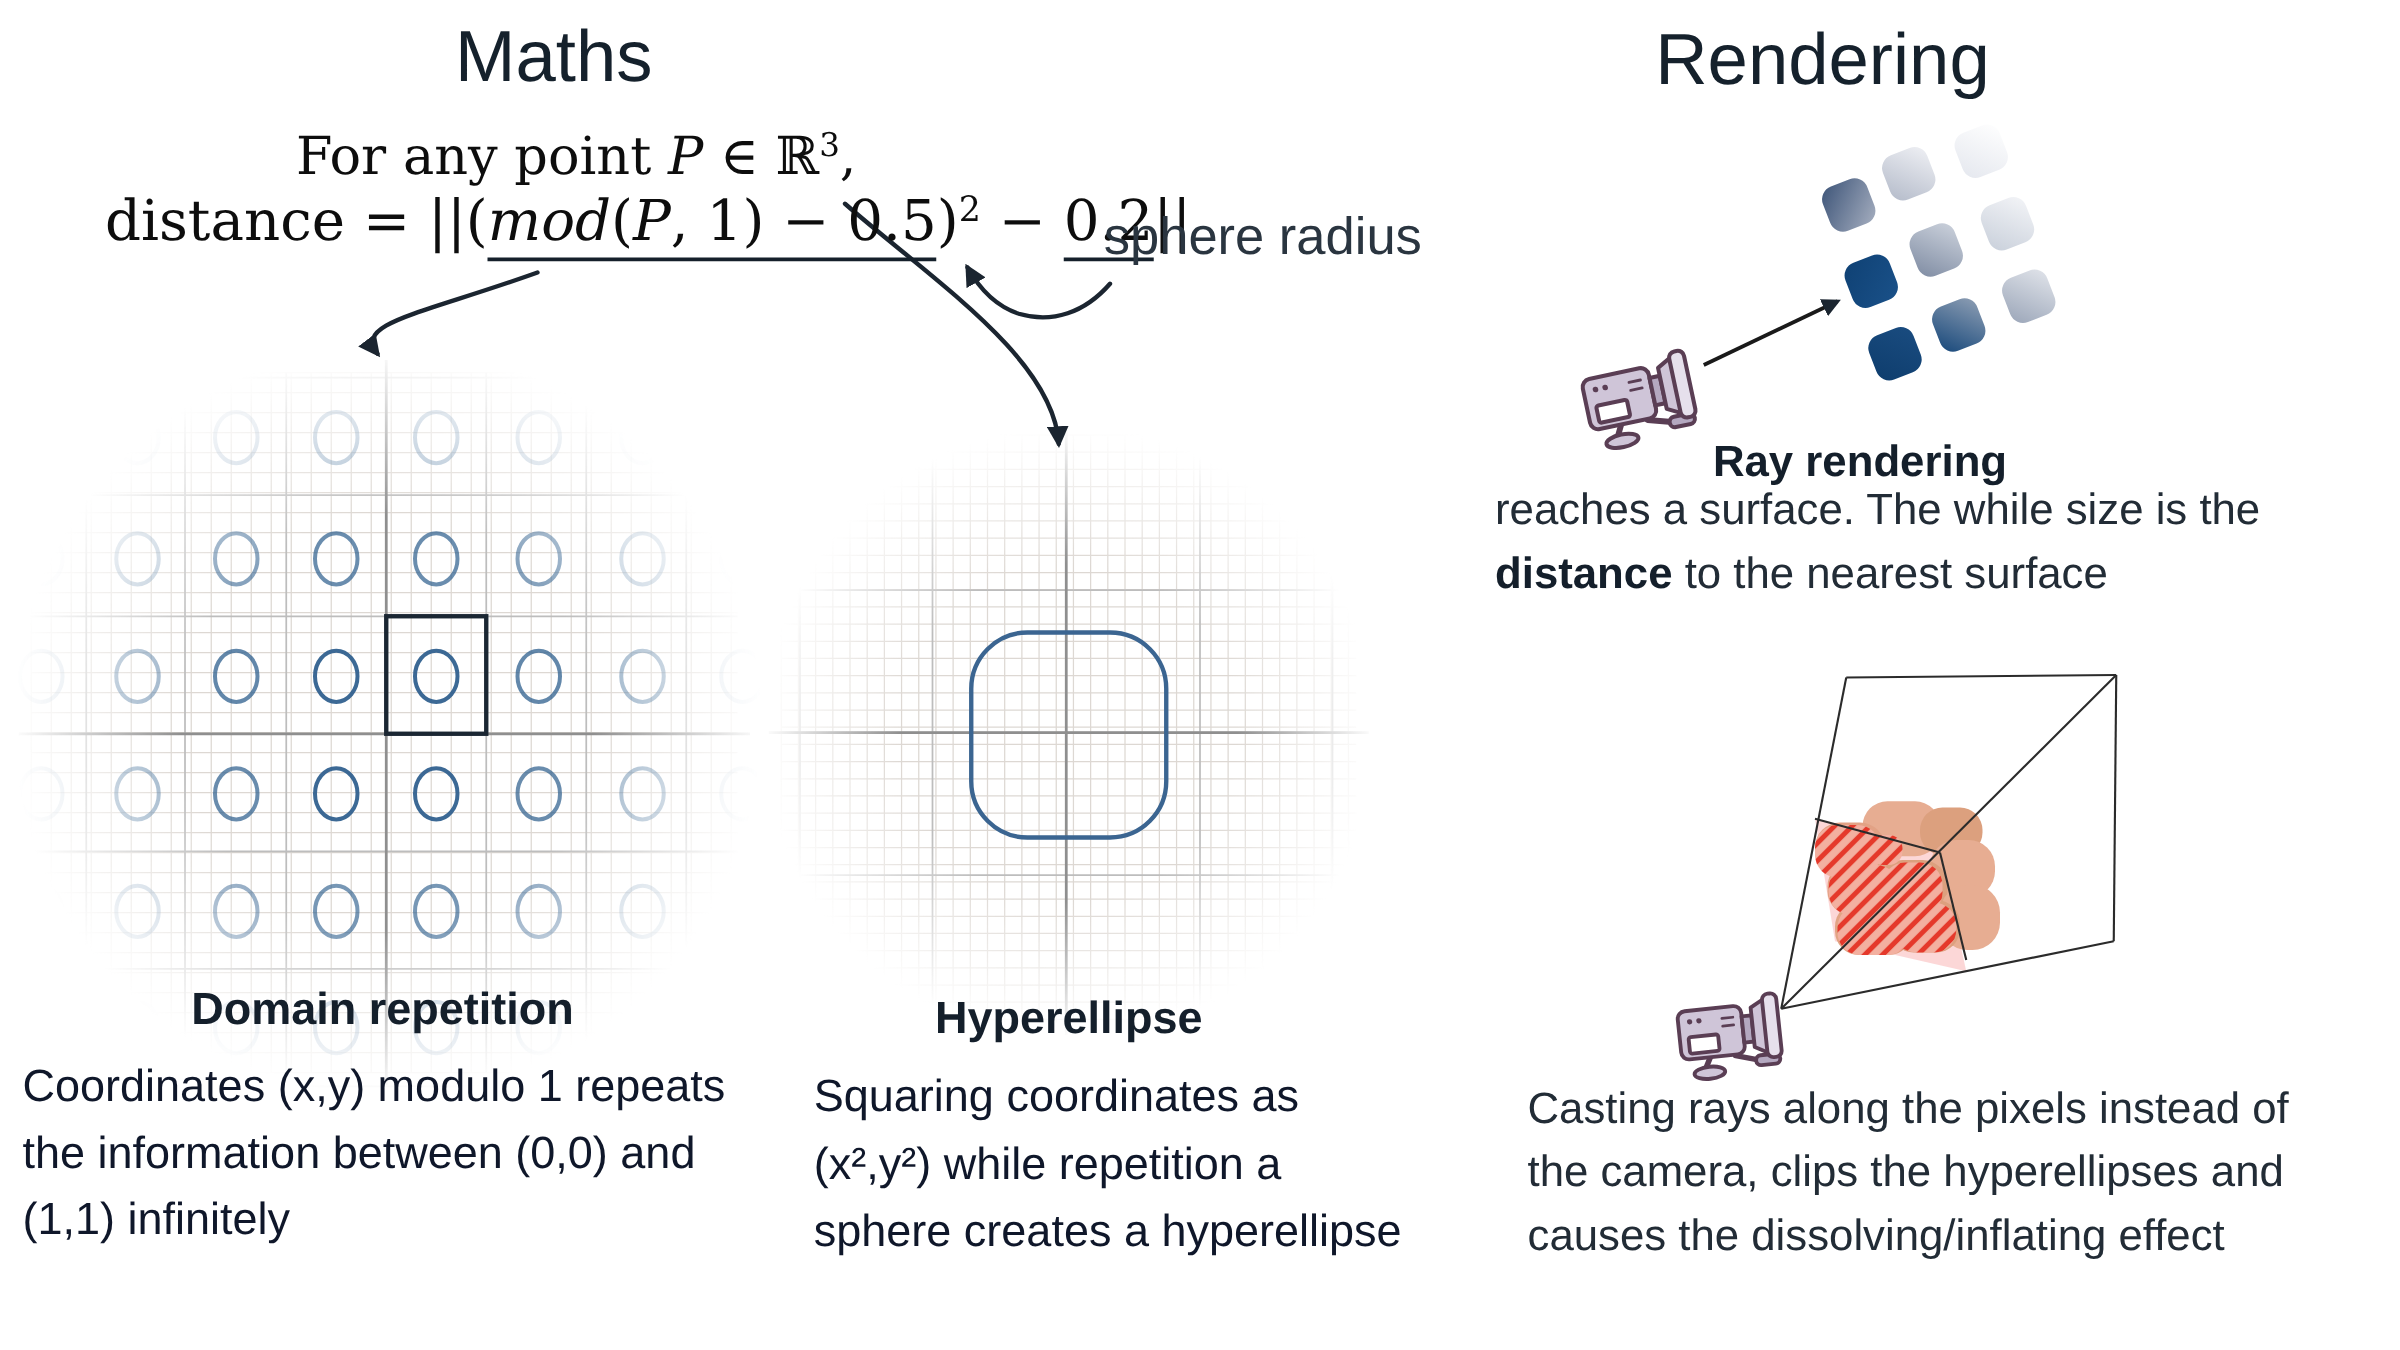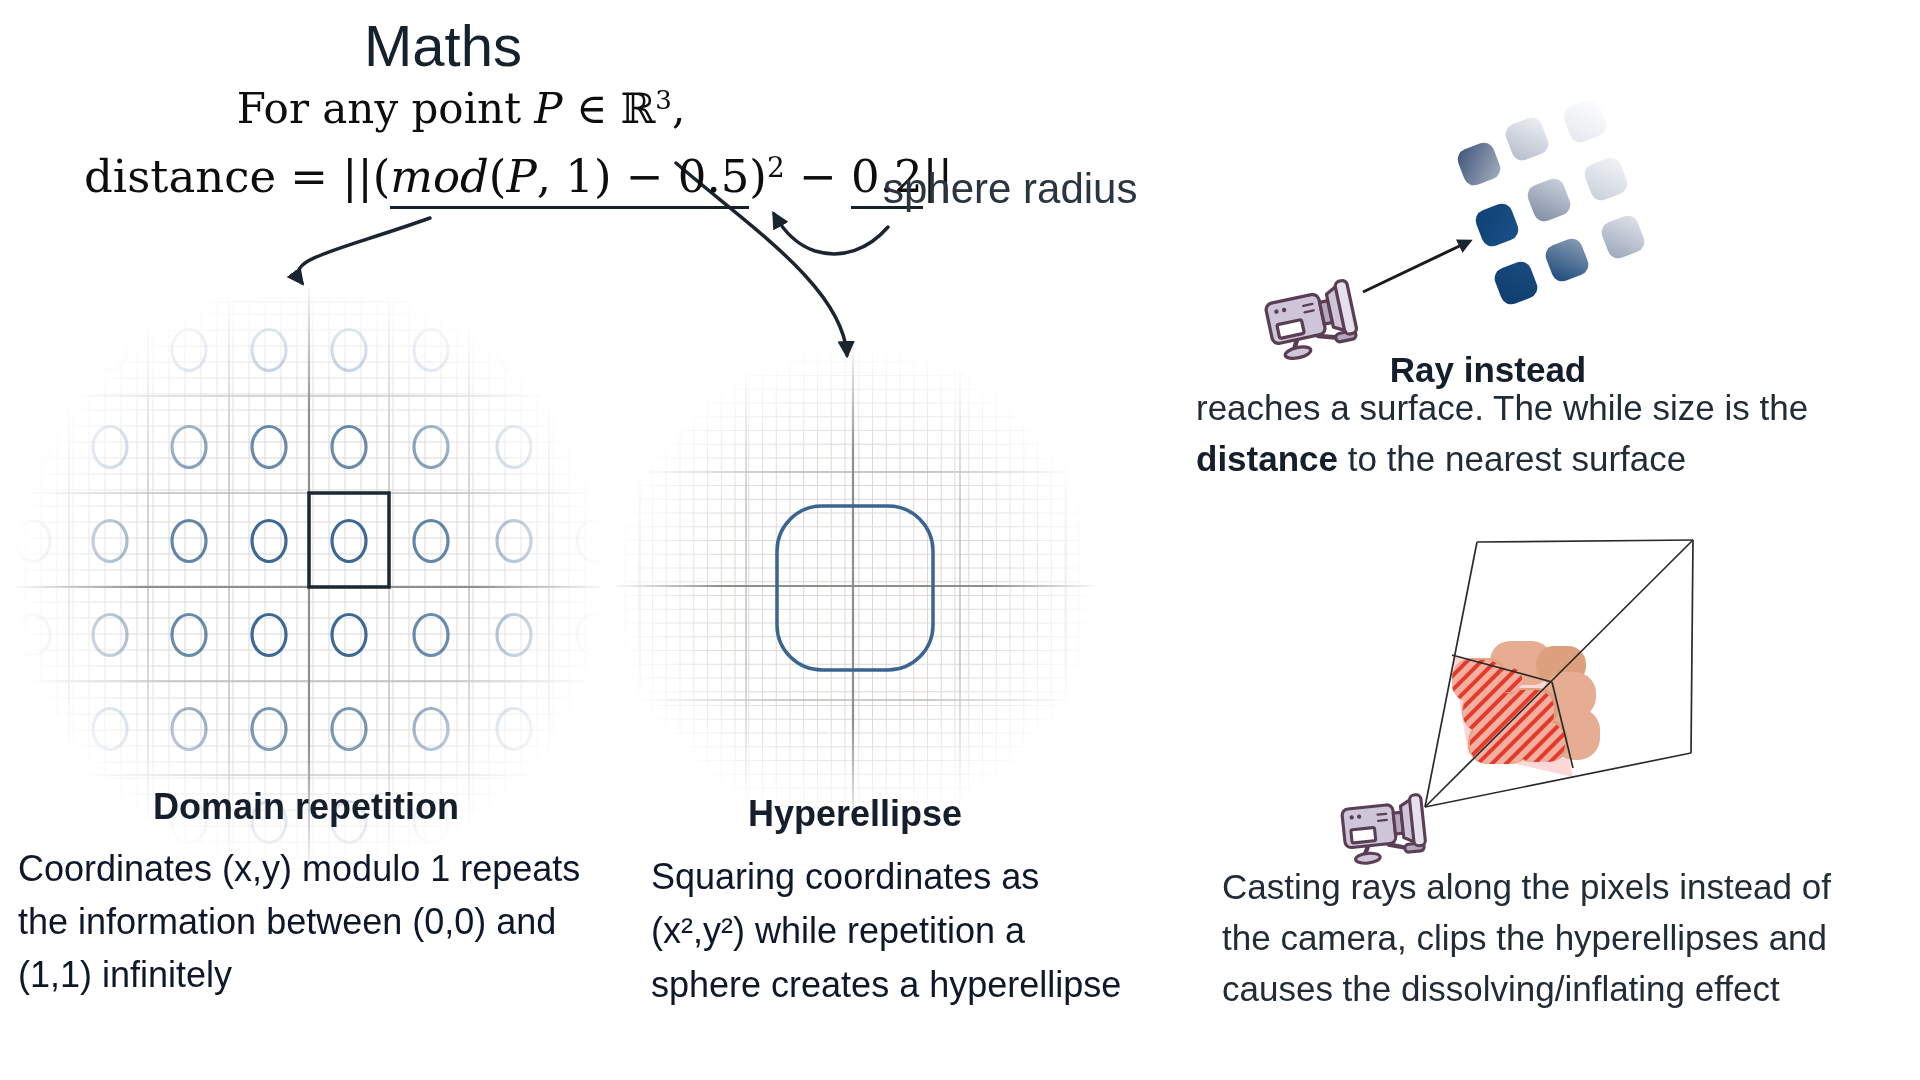--- a/index.html
+++ b/index.html
@@ -346,42 +346,43 @@
       <div class="pixel-sq" style="height: 38px; width: 38px; left: 1478px; top: 206px; transform: rotate(-21deg); background: linear-gradient(135deg, rgb(15, 65, 116), rgb(26, 81, 137));"></div>
       <div class="pixel-sq" style="height: 38px; width: 38px; left: 1530px; top: 181px; transform: rotate(-21deg); background: linear-gradient(45deg, rgb(126, 139, 162), rgb(205, 211, 221));"></div>
       <div class="pixel-sq" style="height: 38px; width: 38px; left: 1587px; top: 160px; transform: rotate(-21deg); background: linear-gradient(45deg, rgb(200, 207, 218), rgb(244, 245, 248));"></div>
       <div class="pixel-sq" style="height: 38px; width: 38px; left: 1497px; top: 264px; transform: rotate(-21deg); background: linear-gradient(45deg, rgb(14, 61, 109), rgb(26, 76, 128));"></div>
       <div class="pixel-sq" style="height: 38px; width: 38px; left: 1548px; top: 241px; transform: rotate(-21deg); background: linear-gradient(45deg, rgb(22, 71, 122), rgb(144, 160, 181));"></div>
       <div class="pixel-sq" style="height: 38px; width: 38px; left: 1604px; top: 218px; transform: rotate(-21deg); background: linear-gradient(45deg, rgb(154, 165, 184), rgb(226, 229, 235));"></div>
     </div>
 
   <div class="txt ctr big-title" style="left:443px;top:12px">Maths</div>
 
-  <div class="txt ctr math subtitle" style="left:461px;top:84px"><span>For any point </span><i>P</i><span> ∈ </span><span>ℝ</span><sup>3</sup><span>,</span></div>
+  <div class="txt ctr math subtitle" style="left:461px;top:100px"><span>For any point </span><i>P</i><span> ∈ </span><span>ℝ</span><sup>3</sup><span>,</span></div>
 
   <div class="txt math formula" style="left:84px;top:150px"><span>distance</span><span> = </span><span>||(</span><span class="u"><i>mod</i><span>(</span><i>P</i><span>, 1) − 0.5</span></span><span>)</span><sup>2</sup><span> − </span><span class="u">0.2</span><span>||</span></div>
 
   <div class="txt annot" style="left:883px;top:165px">sphere radius</div>
 
   <div class="txt ctr heading" style="left:306px;top:786px">Domain repetition</div>
   <div class="txt para" style="left:18px;top:842px">
     <div>Coordinates (x,y) modulo 1 repeats</div>
     <div>the information between (0,0) and</div>
     <div>(1,1) infinitely</div>
   </div>
 
   <div class="txt ctr heading" style="left:855px;top:793px">Hyperellipse</div>
   <div class="txt para" style="left:651px;top:850px;line-height:54px">
     <div>Squaring coordinates as</div>
     <div>(x²,y²) while repetition a</div>
     <div>sphere creates a hyperellipse</div>
   </div>
 
-
-  <div class="txt ctr heading" style="left:1488px;top:350px;font-size:35px">Ray instead</div>
+  <div class="txt ctr big-title" style="left:1458px;top:14px">Rendering</div>
+
+  <div class="txt ctr heading" style="left:1488px;top:350px;font-size:35px">Ray rendering</div>
   <div class="txt para2" style="left:1196px;top:382px">
     <div>reaches a surface. The while size is the</div>
     <div><b>distance</b><span> to the nearest surface</span></div>
   </div>
 
   <div class="txt para2" style="left:1222px;top:861px">
     <div>Casting rays along the pixels instead of</div>
     <div>the camera, clips the hyperellipses and</div>
     <div>causes the dissolving/inflating effect</div>
   </div>

